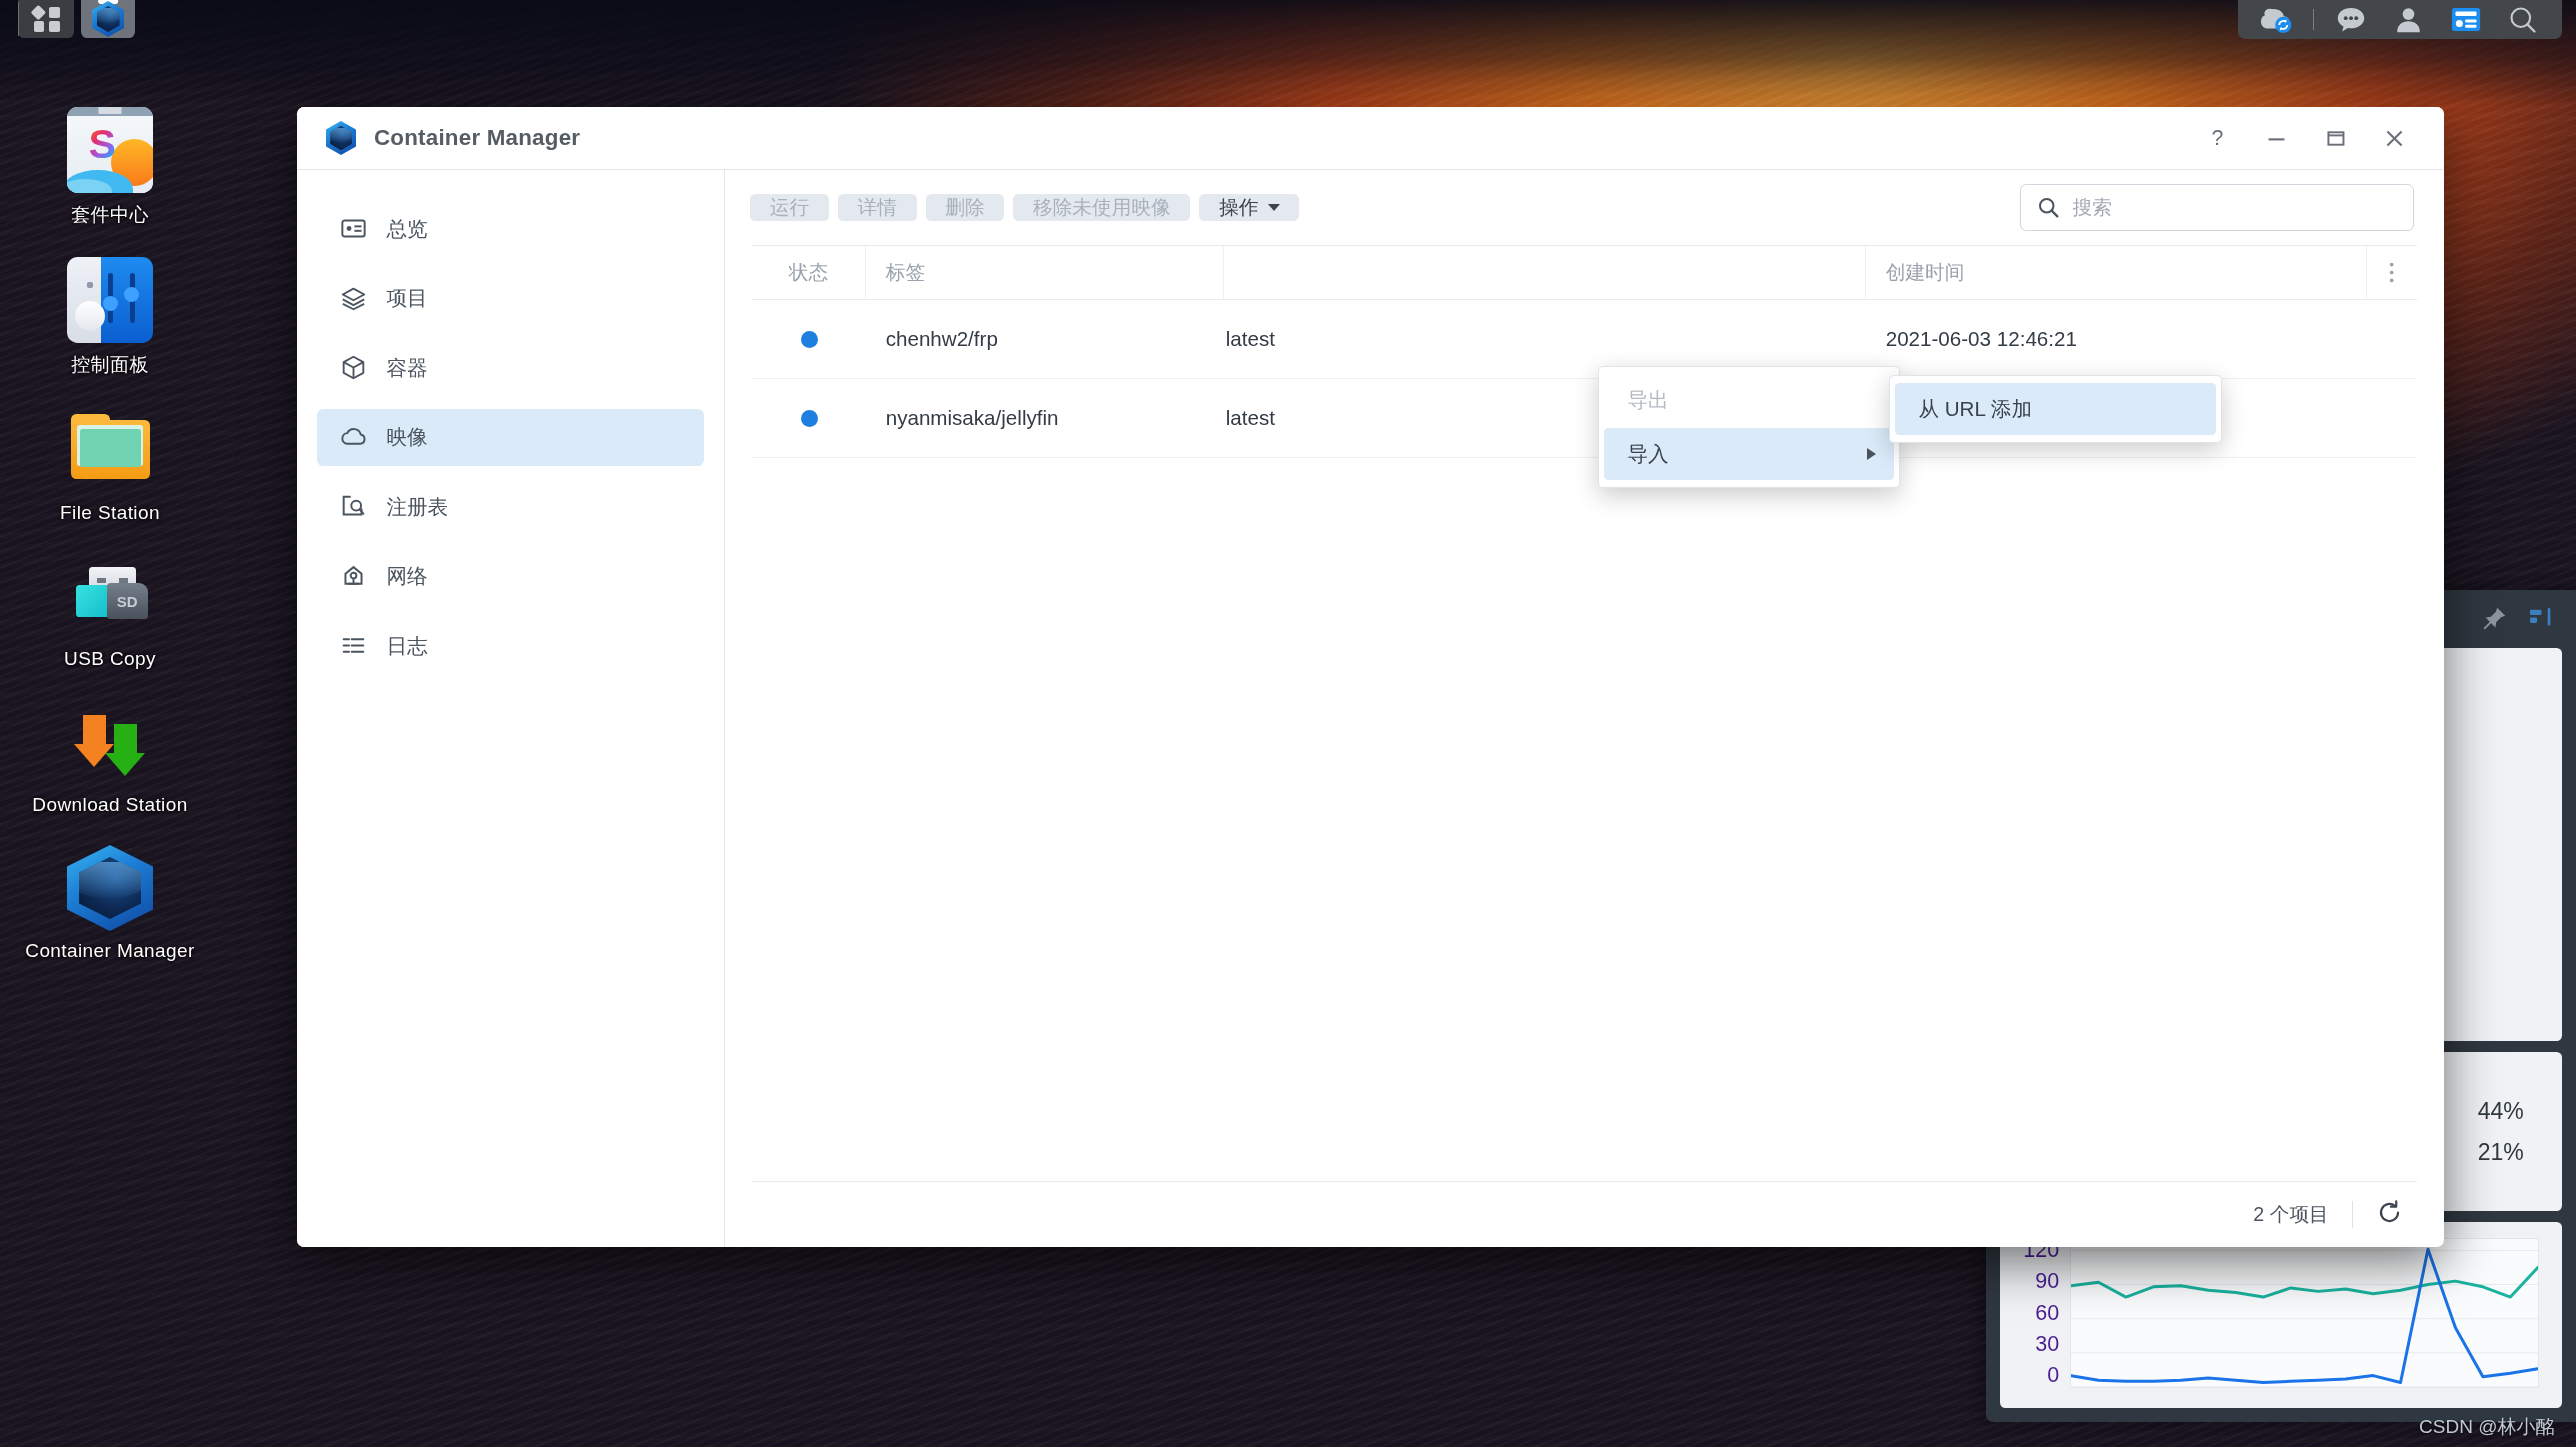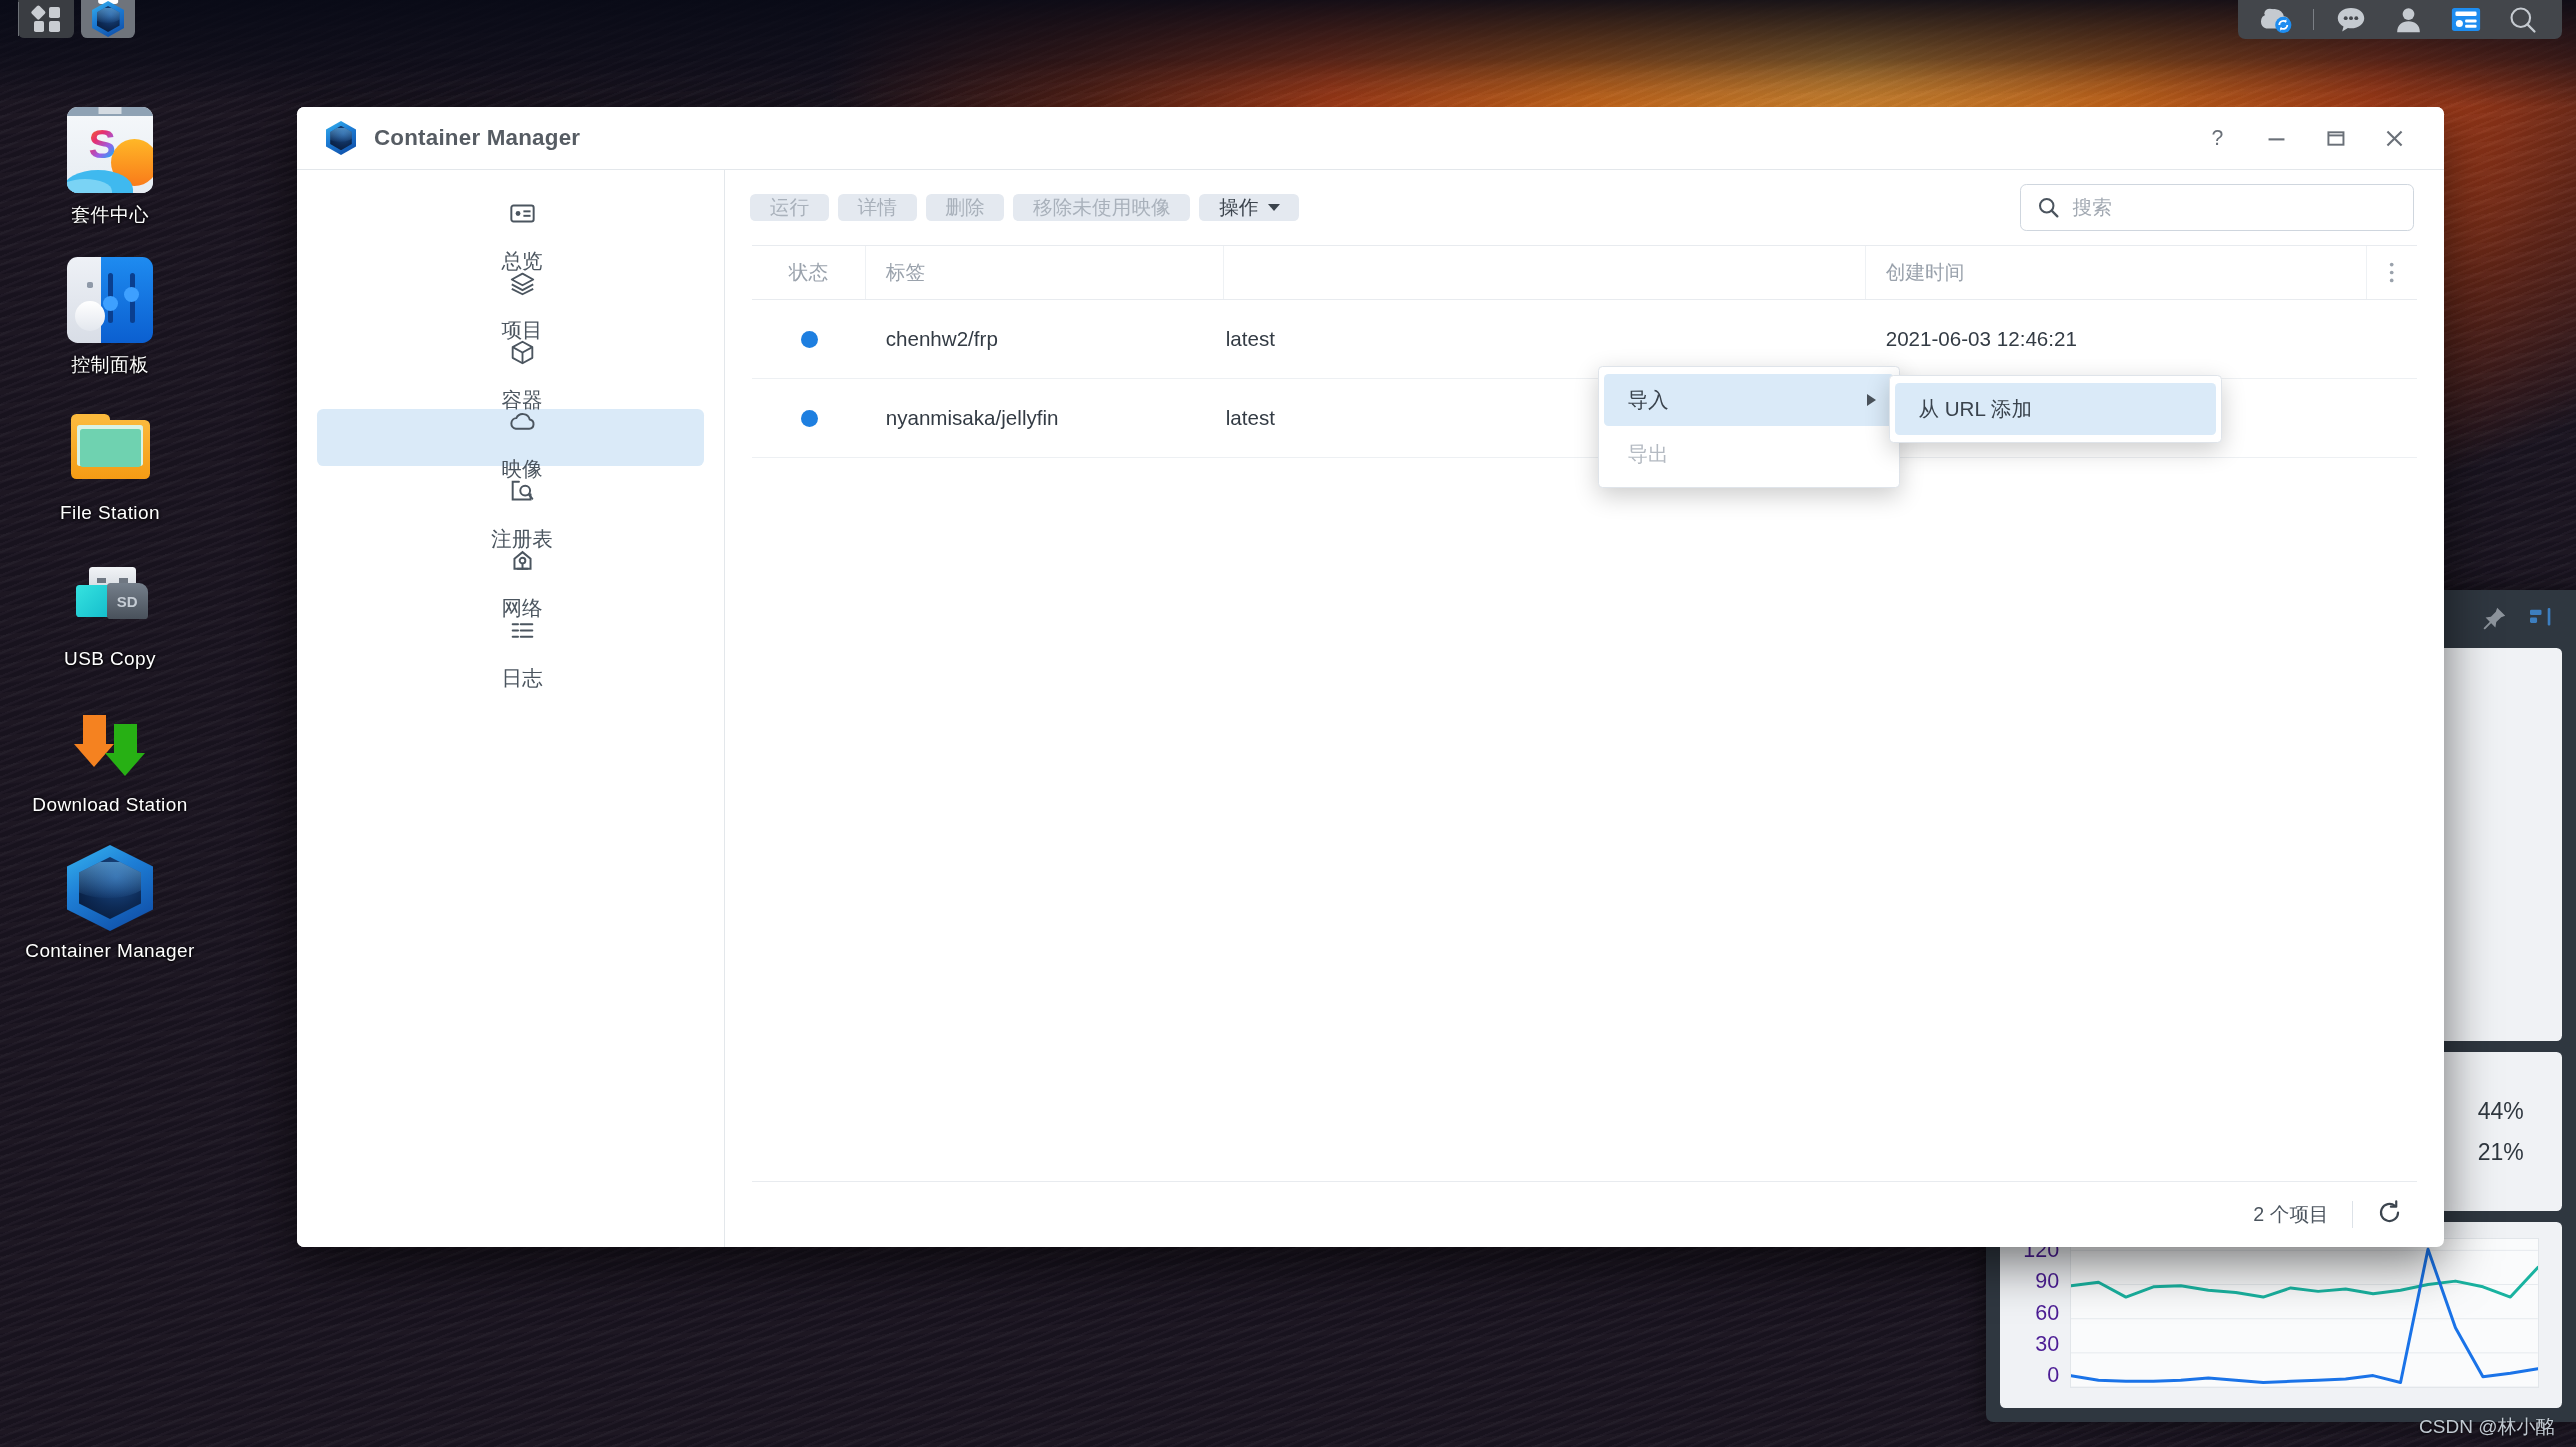--- a/index.html
+++ b/index.html
@@ -205,21 +205,21 @@
     border-right: 0.9px solid #e3e7eb;
     padding-top: 30px;
     background: #fff;
     border-radius: 0 0 0 7.2px;
   }
   .nav-item {
     display: flex; align-items: center; gap: 19.7px;
     height: 57px; margin: 0 19.7px 12.5px 19.7px;
     padding-left: 23px;
     border-radius: 6.3px;
-    color: #4b555f; font-size: 20.6px; flex-direction: column;
+    color: #4b555f; font-size: 20.6px;
   }
   .nav-item.active { background: #daeaf8; }
   .nav-icon { width: 27px; height: 27px; display: flex; align-items: center; justify-content: center; color: #4b555f; flex: 0 0 27px; }
 
   
   .main { flex: 1; display: flex; flex-direction: column; min-width: 0; position: relative; }
   .toolbar {
     height: 75px; flex: 0 0 75px;
     display: flex; align-items: center;
     padding: 0 30px 0 25px; gap: 9px;
@@ -714,27 +714,27 @@
                 <path d="M22.5 2.5 L22.5 8.5 L16.5 8.5" stroke-linejoin="round"></path>
               </svg>
             </span>
           </div>
         </div>
 
       </div>
     </div>
 
     <div class="menu" id="menu-actions">
+      <div class="mi disabled">
+        <span>导出</span>
+      </div>
       <div class="mi hl">
         <span>导入</span>
         <span class="arrow"></span>
       </div>
-      <div class="mi disabled">
-        <span>导出</span>
-      </div>
     </div>
 
     <div class="menu" id="menu-import">
       <div class="mi hl">
         <span>从 URL 添加</span>
       </div>
     </div>
 
   </div>
 

